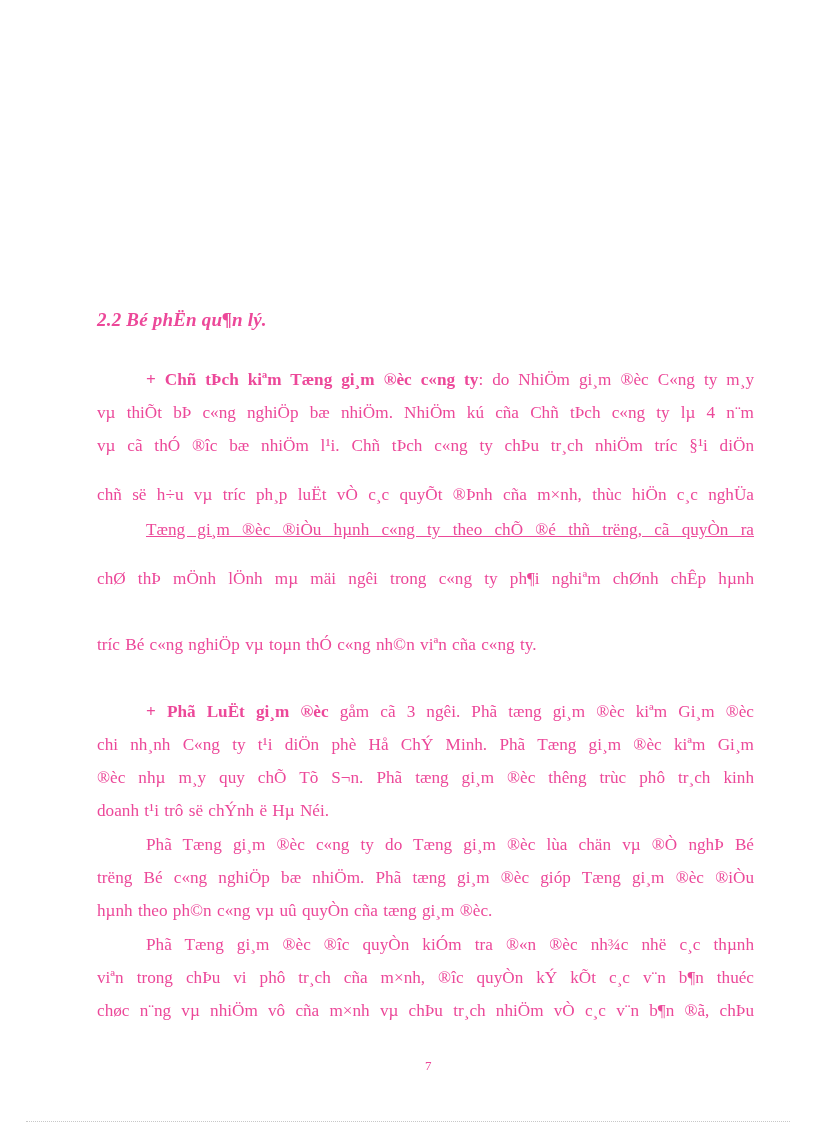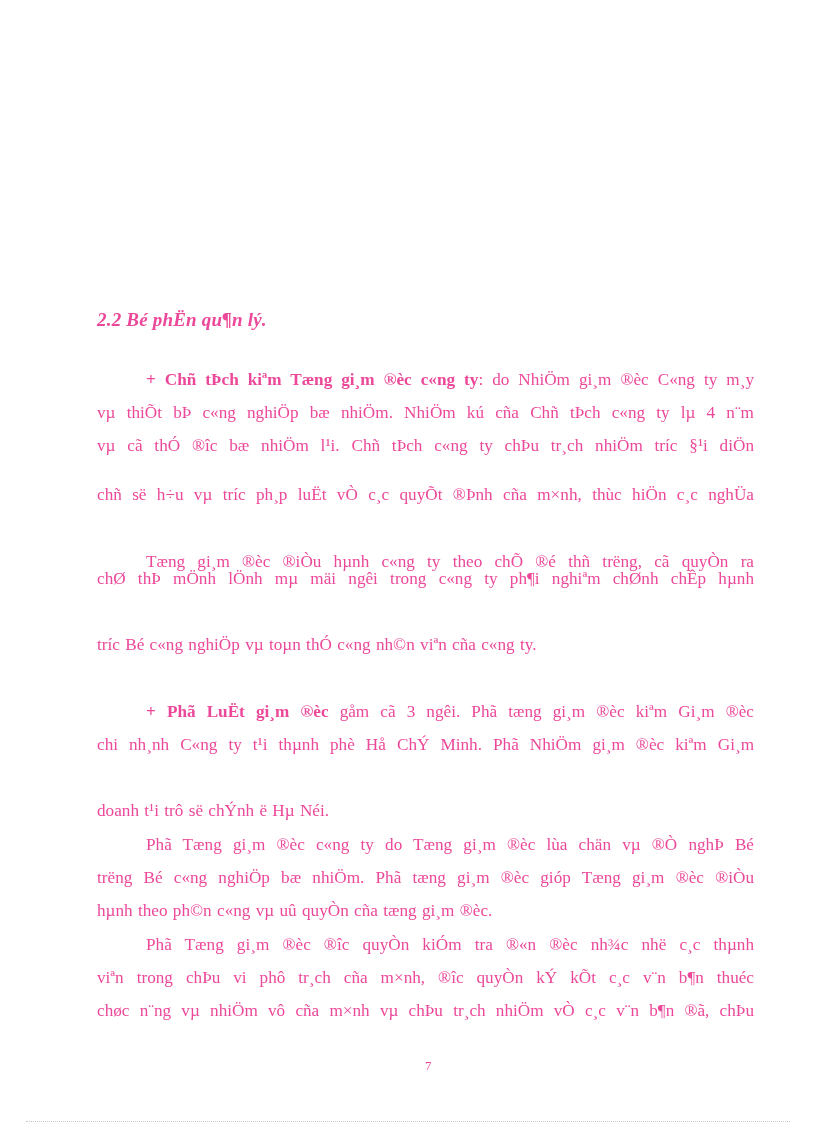--- a/index.html
+++ b/index.html
@@ -38,26 +38,27 @@
 
 <div class="page">
 
   <div class="heading">2.2 Bé phËn qu¶n lý.</div>
 
   <div class="line indent" style="top:370px;"><span class="b">+ Chñ tÞch kiªm Tæng gi¸m ®èc c«ng ty</span><span>: do NhiÖm gi¸m  ®èc C«ng ty m¸y</span></div>
   <div class="line" style="top:403px;">vµ thiÕt bÞ c«ng nghiÖp bæ nhiÖm.  NhiÖm kú cña Chñ tÞch c«ng ty lµ 4 n¨m</div>
   <div class="line" style="top:436px;">vµ cã thÓ ®îc  bæ nhiÖm l¹i.  Chñ tÞch c«ng ty chÞu tr¸ch nhiÖm tr­íc  §¹i diÖn</div>
   <div class="line" style="top:469px;margin-top:16px;">chñ së h÷u vµ tr­íc  ph¸p luËt vÒ c¸c quyÕt ®Þnh cña m×nh, thùc hiÖn  c¸c nghÜa</div>
 
-  <div class="line indent" style="top:552px;">Tæng gi¸m  ®èc ®iÒu hµnh c«ng ty theo chÕ ®é thñ tr­ëng,   cã quyÒn ra</div>
+  <div class="line indent" style="top:520px;text-decoration:underline;">Tæng gi¸m  ®èc ®iÒu hµnh c«ng ty theo chÕ ®é thñ tr­ëng,   cã quyÒn ra</div>
   <div class="line" style="top:569px;">chØ thÞ mÖnh lÖnh mµ mäi ng­êi  trong c«ng ty ph¶i nghiªm  chØnh chÊp hµnh</div>
   <div class="line last" style="top:635px;">tr­íc  Bé c«ng nghiÖp vµ toµn thÓ c«ng nh©n viªn cña c«ng ty.</div>
 
   <div class="line indent" style="top:702px;"><span class="b">+ Phã LuËt gi¸m ®èc</span><span> gåm  cã 3 ng­êi.   Phã tæng gi¸m  ®èc kiªm  Gi¸m ®èc</span></div>
-  <div class="line" style="top:735px;">chi nh¸nh  C«ng ty t¹i thµnh phè Hå ChÝ Minh.  Phã NhiÖm gi¸m  ®èc kiªm  Gi¸m</div>
+  <div class="line" style="top:735px;">chi nh¸nh  C«ng ty t¹i diÖn phè Hå ChÝ Minh.  Phã Tæng gi¸m  ®èc kiªm  Gi¸m</div>
+  <div class="line" style="top:768px;">®èc nhµ m¸y quy chÕ Tõ S¬n. Phã tæng gi¸m  ®èc th­êng  trùc phô tr¸ch kinh</div>
   <div class="line last" style="top:801px;">doanh t¹i trô së chÝnh ë Hµ Néi.</div>
 
   <div class="line indent" style="top:835px;">Phã Tæng gi¸m  ®èc c«ng ty do Tæng gi¸m  ®èc lùa chän vµ ®Ò nghÞ Bé</div>
   <div class="line" style="top:868px;">tr­ëng  Bé c«ng nghiÖp bæ nhiÖm.  Phã tæng gi¸m  ®èc gióp Tæng gi¸m  ®èc ®iÒu</div>
   <div class="line last" style="top:901px;">hµnh theo ph©n c«ng vµ uû quyÒn cña tæng gi¸m  ®èc.</div>
 
   <div class="line indent" style="top:935px;">Phã Tæng gi¸m  ®èc ®îc  quyÒn kiÓm tra ®«n ®èc nh¾c nhë c¸c thµnh</div>
   <div class="line" style="top:968px;">viªn  trong chÞu vi phô tr¸ch cña m×nh,  ®îc  quyÒn kÝ kÕt c¸c v¨n b¶n thuéc</div>
   <div class="line" style="top:1001px;">chøc n¨ng vµ nhiÖm vô cña m×nh vµ chÞu tr¸ch nhiÖm vÒ c¸c v¨n b¶n ®ã, chÞu</div>
 

